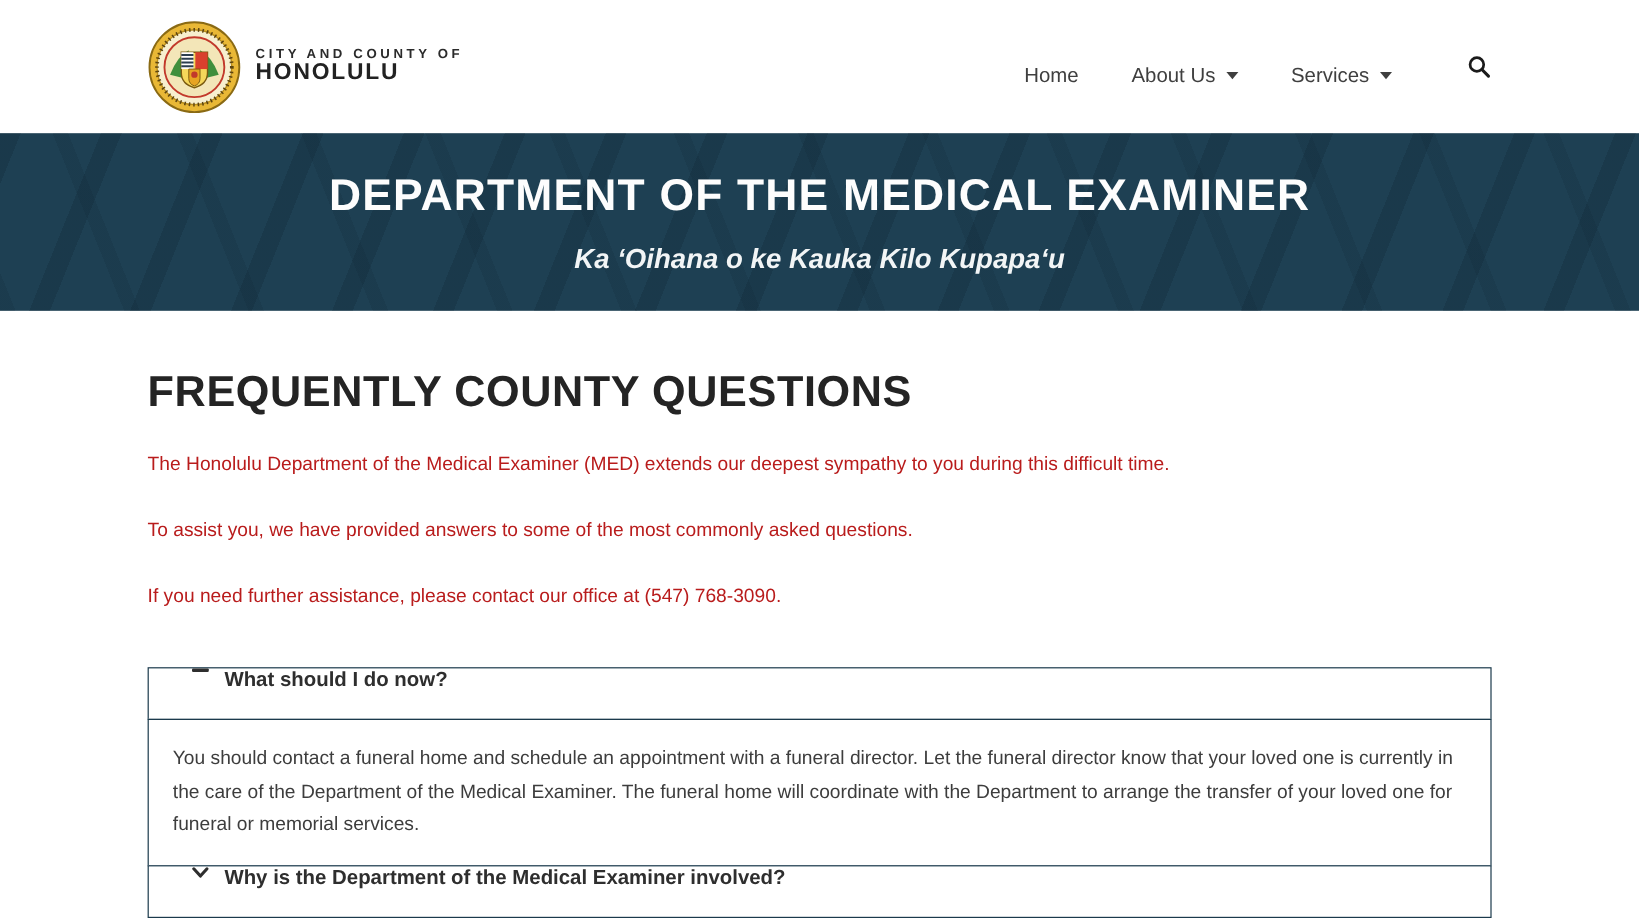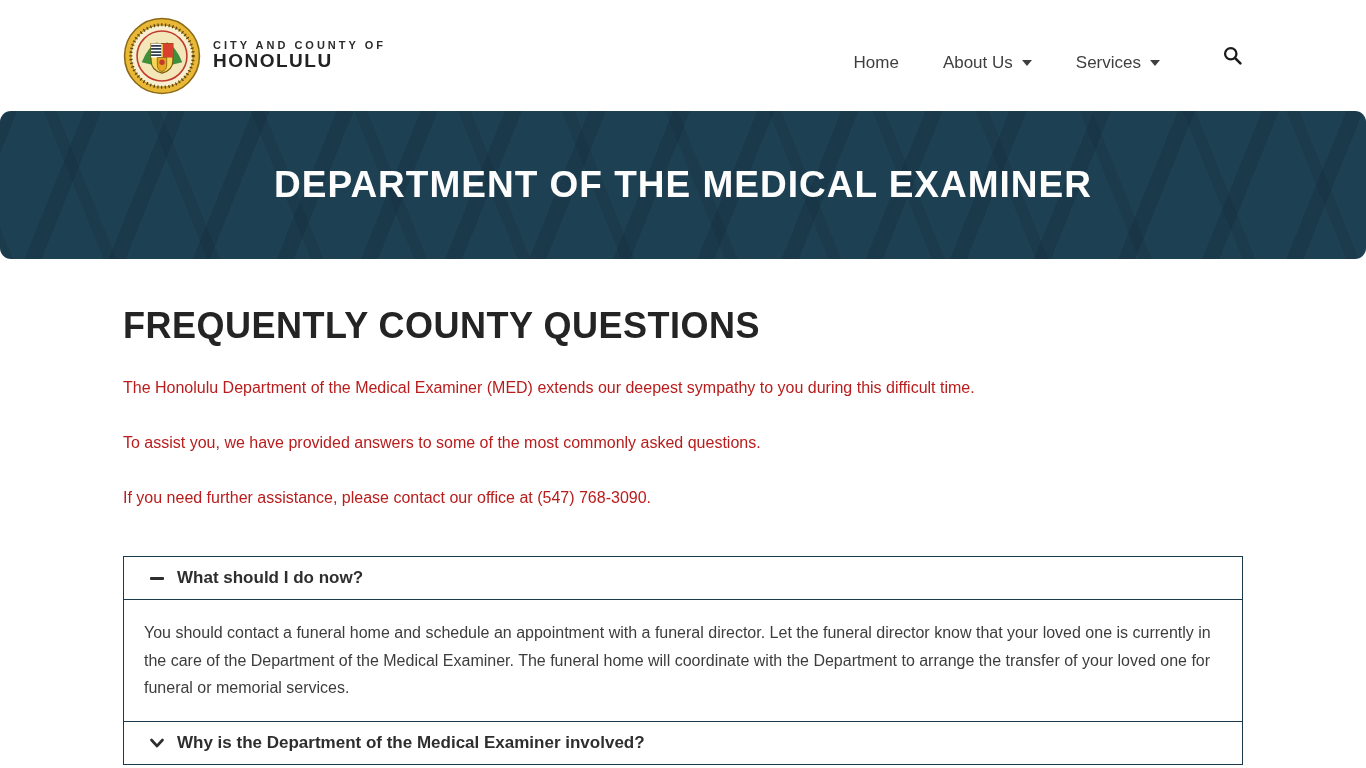--- a/index.html
+++ b/index.html
@@ -39,21 +39,21 @@
   }
   .search-btn { margin-left:18px; cursor:pointer; display:flex; align-items:center; }
 
   
   .banner {
     height:148px; background-color:#1e4053;
     background-image:
       repeating-linear-gradient(112deg, rgba(12,32,45,.22) 0 16px, rgba(0,0,0,0) 16px 78px),
       repeating-linear-gradient(68deg, rgba(12,32,45,.14) 0 12px, rgba(0,0,0,0) 12px 96px);
     display:flex; flex-direction:column; align-items:center; justify-content:center;
-    color:#ffffff; text-align:center;border-radius:11px;
+    color:#ffffff; text-align:center;
   }
   .banner-title {
     font-size:37px; font-weight:700; letter-spacing:1px; line-height:1.2;
     color:#fdfdfd;
   }
   .banner-subtitle {
     margin-top:16px; font-size:23px; font-style:italic; font-weight:600;
     color:#f2f5f6;
   }
 
@@ -62,22 +62,22 @@
   .faq-heading {
     font-size:36px; font-weight:700; color:#242424; letter-spacing:.5px;
     line-height:1.15; margin-bottom:28px;
   }
   .intro p {
     font-size:16px; color:#b91c1c; line-height:27px; margin-bottom:28px;
   }
   .accordion { margin-top:45px; }
   .acc-header {
     border:1px solid #1b3a4c; background:#ffffff;
-    height:44px; display:flex; align-items:center;
-    padding:0 26px; gap:13px; cursor:pointer;
+    height:44px; display:flex; align-items:flex-start;
+    padding:0 36px; gap:13px; cursor:pointer;
   }
   .acc-header + .acc-body, .acc-body + .acc-header { margin-top:-1px; }
   .acc-title { font-size:17px; font-weight:700; color:#2e2e2e; }
   .minus-icon {
     width:14px; height:3px; background:#2e2e2e; border-radius:1px; flex:0 0 auto;
   }
   .chevron-icon { flex:0 0 auto; display:flex; }
   .acc-body {
     border:1px solid #1b3a4c; background:#ffffff;
     padding:19px 20px; font-size:16px; color:#3d3d3d; line-height:27.5px;
@@ -127,20 +127,21 @@
         <svg width="21" height="21" viewBox="0 0 24 24">
           <circle cx="10" cy="10" r="6.5" fill="none" stroke="#1b1b1b" stroke-width="2.6"></circle>
           <line x1="15" y1="15" x2="21" y2="21" stroke="#1b1b1b" stroke-width="3" stroke-linecap="round"></line>
         </svg>
       </div>
     </nav>
   </header>
 
   <section class="banner">
     <h1 class="banner-title">DEPARTMENT OF THE MEDICAL EXAMINER</h1>
+    <div class="banner-subtitle">Ka ʻOihana o ke Kauka Kilo Kupapaʻu</div>
   </section>
 
   <main class="content">
     <h2 class="faq-heading">FREQUENTLY COUNTY QUESTIONS</h2>
 
     <div class="intro">
       <p>The Honolulu Department of the Medical Examiner (MED) extends our deepest sympathy to you during this difficult time.</p>
       <p>To assist you, we have provided answers to some of the most commonly asked questions.</p>
       <p>If you need further assistance, please contact our office at (547) 768-3090.</p>
     </div>

